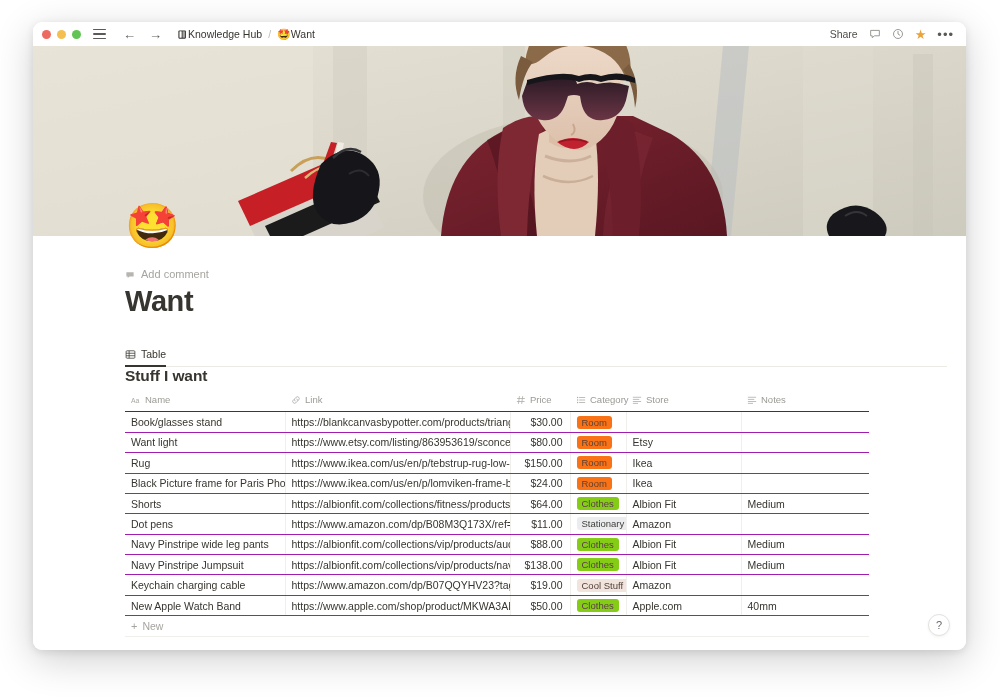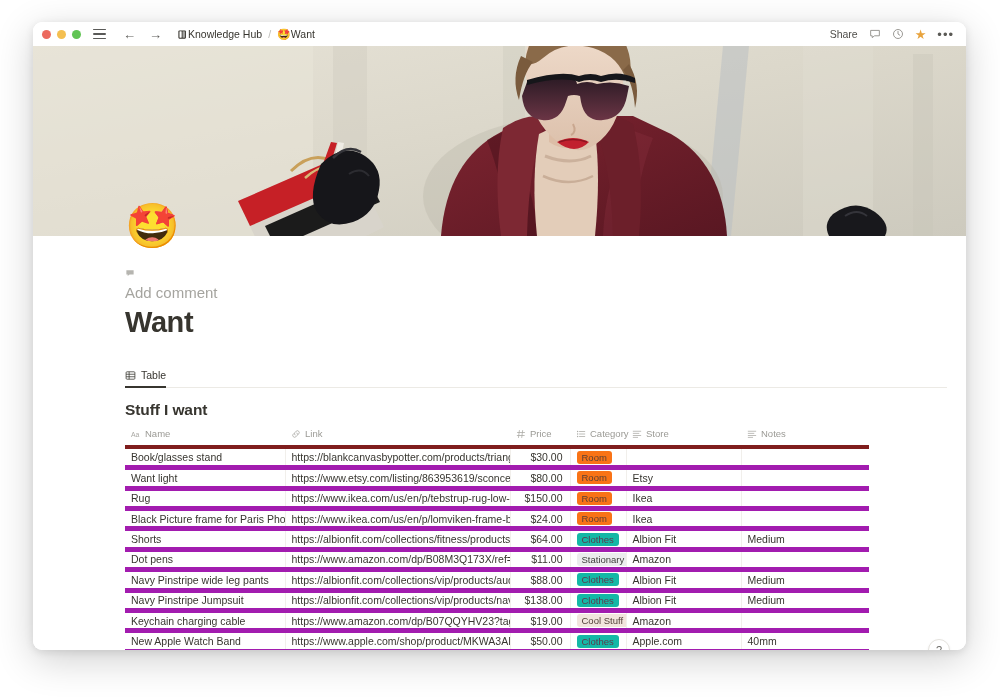--- a/index.html
+++ b/index.html
@@ -100,25 +100,24 @@
     font-size: 44px;
     line-height: 1;
     z-index: 4;
   }
   .content {
     padding-left: 92px;
     padding-right: 60px;
     padding-top: 32px;
   }
   .add-comment {
-    display: flex; align-items: flex-start; gap: 6px;
+    display: flex; align-items: flex-end; gap: 6px;
     color: #a5a49f;
-    font-size: 15px;
+    font-size: 11px;
     margin-bottom: 5px;
-    flex-direction: column;
   }
   .page-title {
     font-size: 29px;
     font-weight: bold;
     color: #37352f;
     letter-spacing: -0.4px;
     line-height: 1.15;
     margin-bottom: 28px;
   }
 
@@ -137,52 +136,51 @@
     border-bottom: 2px solid #37352f;
     margin-bottom: -1px;
   }
   .view-tab svg { display: block; }
 
   
   .db-title {
     font-size: 15.5px;
     font-weight: bold;
     color: #37352f;
-    margin-top: 13px;
     margin-bottom: 9px;
     letter-spacing: -0.1px;
   }
 
   
   .tbl { width: 744px; border-collapse: collapse; table-layout: fixed; }
   .tbl col.c-name  { width: 160px; }
   .tbl col.c-link  { width: 225px; }
   .tbl col.c-price { width: 60px; }
   .tbl col.c-cat   { width: 56px; }
   .tbl col.c-store { width: 115px; }
   .tbl col.c-notes { width: 128px; }
 
   .tbl thead th {
     text-align: left;
     font-weight: normal;
     font-size: 9.5px;
     color: #9b9a95;
     padding: 0 0 6px 0;
-    border-bottom: 4px solid #7f1d1d;
+    border-bottom: 1px solid #7f1d1d;
     vertical-align: bottom;
   }
   .th-inner { display: flex; align-items: center; gap: 4px; padding-left: 6px; }
   .th-icon { color: #a9a8a3; display: flex; align-items: center; }
 
   .tbl tbody td {
     font-size: 10.5px;
     color: #37352f;
     height: 20.4px;
     padding: 0;
-    border-bottom: 5px solid #a21caf;
+    border-bottom: 1px solid #a21caf;
     border-right: 1px solid #f1efeb;
     vertical-align: middle;
     overflow: hidden;
     white-space: nowrap;
   }
   .tbl tbody td:first-child { border-left: none; }
   .tbl tbody td.last { border-right: none; }
   .cell { padding: 0 6px; overflow: hidden; text-overflow: clip; white-space: nowrap; }
   .cell.name { color: #37352f; }
   .cell.link { color: #37352f; }
@@ -190,21 +188,21 @@
   .cell.tagcell { padding: 0 6px; }
   .tag {
     display: inline-block;
     font-size: 9.5px;
     line-height: 13px;
     padding: 0 5px;
     border-radius: 3px;
     white-space: nowrap;
   }
   .tag-room      { background: #f97316; color: #5c4033; }
-  .tag-clothes   { background: #14b8a6; color: #5d3a4c; }
+  .tag-clothes   { background: #84cc16; color: #5d3a4c; }
   .tag-stationary{ background: #ebeced; color: #40403e; }
   .tag-coolstuff { background: #f1e4dd; color: #53403a; }
 
   .new-row {
     display: flex; align-items: center; gap: 5px;
     width: 744px;
     height: 21px;
     font-size: 10.5px;
     color: #a5a49f;
     padding-left: 6px;

